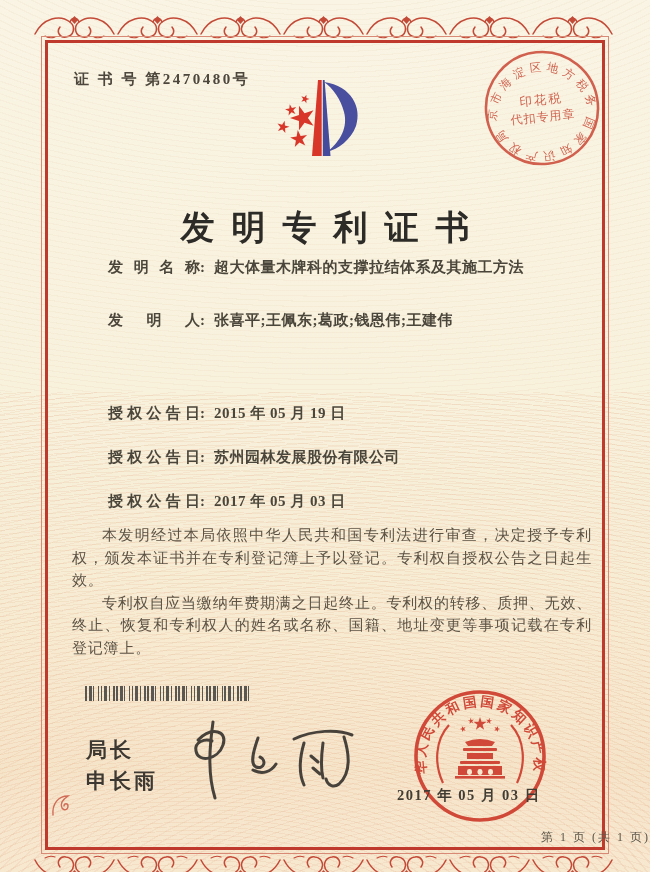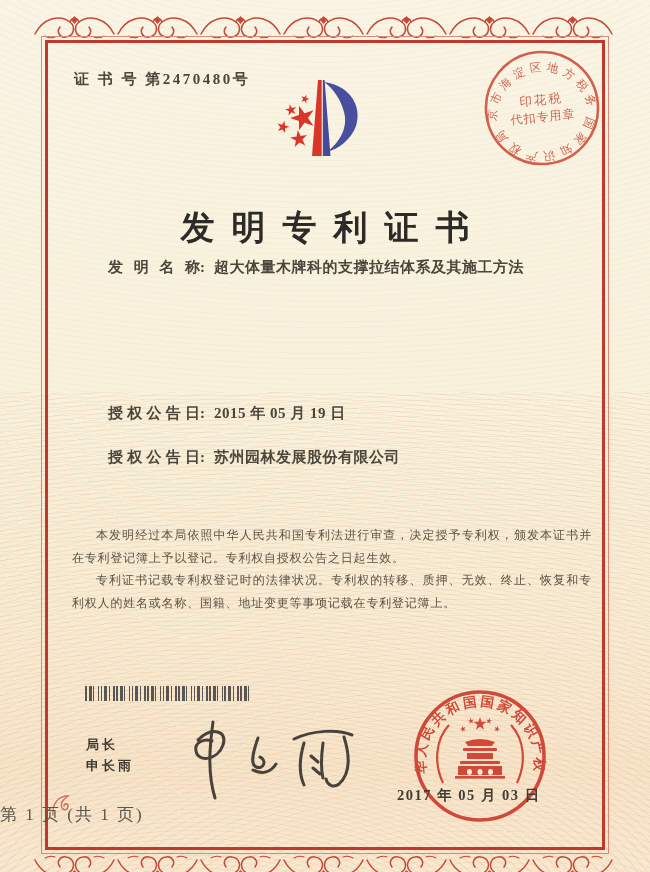--- a/index.html
+++ b/index.html
@@ -49,46 +49,46 @@
 
   .field-row { position:absolute; left:88px; right:60px; font-size:15px; color:#4b463b; font-weight:700; white-space:nowrap;margin-left:20px; }
   .flabel { display:inline-block; width:92px; text-align:justify; text-align-last:justify; vertical-align:top; }
   .fcolon { display:inline-block; width:14px; }
   .fvalue { letter-spacing:.5px; }
   .fr1 { top:258px; } .fr2 { top:311px; } .fr3 { top:361px; }
   .fr4 { top:404px; } .fr5 { top:448px; } .fr6 { top:492px; }
 
   .body-text {
     position:absolute; left:72px; right:58px; top:524px;
-    font-size:12px; line-height:22.6px; color:#5c5244;
+    font-size:15px; line-height:22.6px; color:#5c5244;
     text-align:justify; letter-spacing:.8px; font-weight:500;
   }
   .body-text p { text-indent:2em; }
 
   .barcode {
     position:absolute; left:85px; top:686px; width:167px; height:15px; opacity:.82;
     background:repeating-linear-gradient(90deg,
       #383838 0 1.5px, transparent 1.5px 3.5px,
       #383838 3.5px 6.5px, transparent 6.5px 8px,
       #383838 8px 9px,  transparent 9px 12.5px,
       #383838 12.5px 14px, transparent 14px 15.5px);
   }
 
-  .director { position:absolute; left:86px; top:736px; font-size:13px; color:#3d3932; font-weight:600; letter-spacing:3px; }
+  .director { position:absolute; left:86px; top:736px; font-size:21px; color:#3d3932; font-weight:600; letter-spacing:3px; }
   .director div + div { margin-top:3px; }
   .signature { position:absolute; left:168px; top:712px; }
 
   .authority-seal { position:absolute; left:404px; top:680px; opacity:.9; }
   .issue-date {
     position:absolute; left:397px; top:786px; z-index:5;
     font-size:14.5px; font-weight:700; color:#413c34; letter-spacing:1.5px; white-space:nowrap;
   }
   .footer {
-    position:absolute; left:0; right:0; top:803px; text-align:left;
-    font-size:17px; color:#5c564a; letter-spacing:2px;
+    position:absolute; left:0; right:0; top:829px; text-align:right;
+    font-size:12px; color:#5c564a; letter-spacing:2px;
   }
   svg text { font-family:"Liberation Serif","DejaVu Serif",serif; }
 </style>
 </head>
 <body>
 
 <div class="page">
   <div class="guilloche-top"></div>
   <div class="guilloche"></div>
 
@@ -157,30 +157,36 @@
     </text>
     <text x="68" y="64" text-anchor="middle" font-size="12.5" fill="#c84a36" letter-spacing="2">印花税</text>
     <text x="68" y="81" text-anchor="middle" font-size="12" fill="#c84a36" letter-spacing="1">代扣专用章</text>
   </svg>
 
   <div class="title">发明专利证书</div>
 
   <div class="field-row fr1">
     <span class="flabel">发明名称</span><span class="fcolon">:</span><span class="fvalue">超大体量木牌科的支撑拉结体系及其施工方法</span>
   </div>
+  <div class="field-row fr2">
+    <span class="flabel">发明人</span><span class="fcolon">:</span><span class="fvalue">张喜平;王佩东;葛政;钱恩伟;王建伟</span>
+  </div>
   <div class="field-row fr4">
     <span class="flabel">授权公告日</span><span class="fcolon">:</span><span class="fvalue">2015 年 05 月 19 日</span>
   </div>
   <div class="field-row fr5">
     <span class="flabel">授权公告日</span><span class="fcolon">:</span><span class="fvalue">苏州园林发展股份有限公司</span>
   </div>
+  <div class="field-row fr6">
+    <span class="flabel">授权公告日</span><span class="fcolon">:</span><span class="fvalue">2017 年 05 月 03 日</span>
+  </div>
 
   <div class="body-text">
     <p>本发明经过本局依照中华人民共和国专利法进行审查，决定授予专利权，颁发本证书并在专利登记簿上予以登记。专利权自授权公告之日起生效。</p>
-    <p>专利证书记载专利权登记时的法律状况。专利权的转移、质押、无效、终止、恢复和专利权人的姓名或名称、国籍、地址变更等事项记载在专利登记簿上。</p>
+    <p>专利权自应当缴纳年费期满之日起终止。专利权的转移、质押、无效、终止、恢复和专利权人的姓名或名称、国籍、地址变更等事项记载在专利登记簿上。</p>
   </div>
 
   <div class="barcode"></div>
 
   <div class="director">
     <div>局长</div>
     <div>申长雨</div>
   </div>
 
   <svg class="signature" width="205" height="95" viewBox="0 0 205 95">

